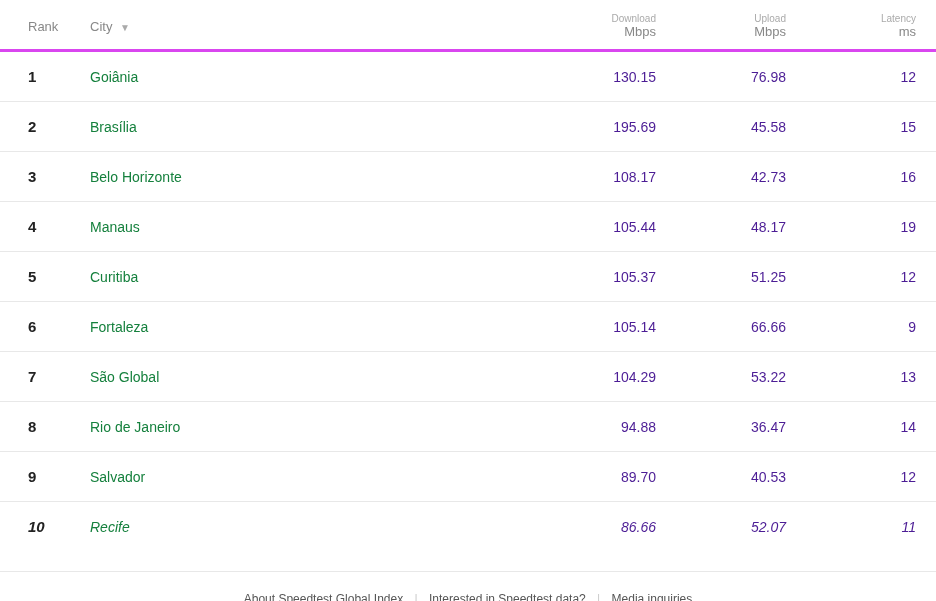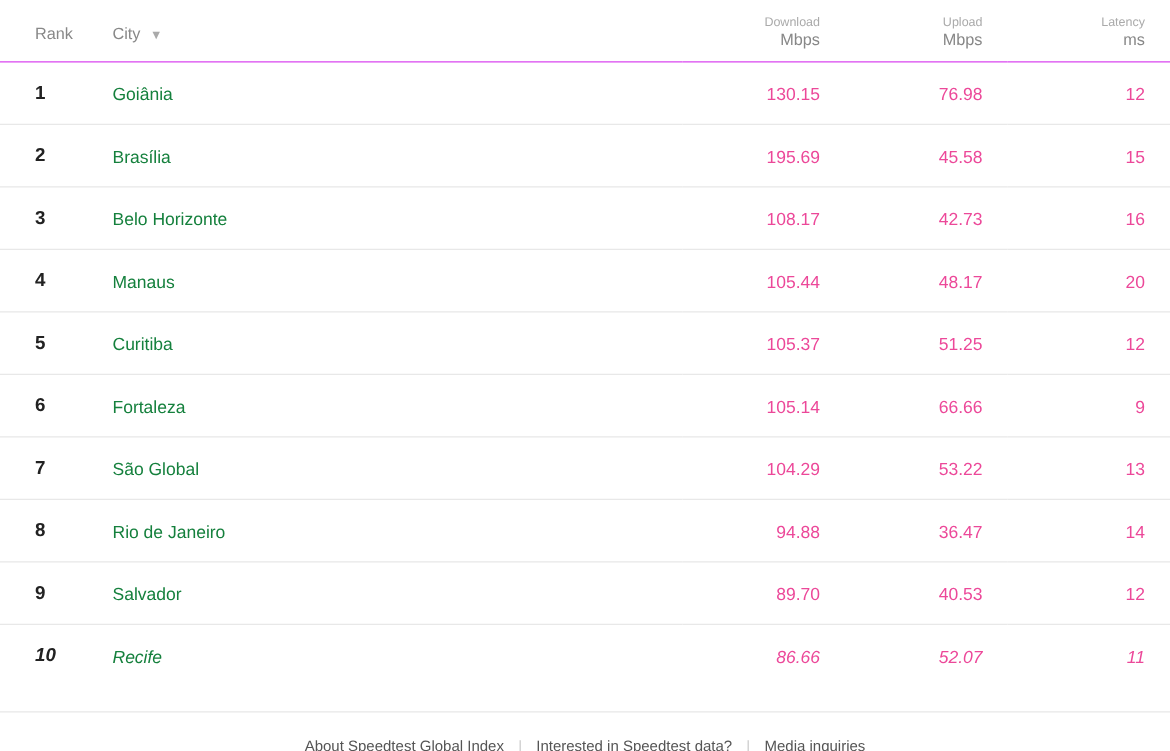--- a/index.html
+++ b/index.html
@@ -18,21 +18,21 @@
       min-height: 601px;
     }
 
     table {
       width: 100%;
       border-collapse: collapse;
       margin-bottom: 20px;
     }
 
     thead tr {
-      border-bottom: 1px solid #d946ef;
+      border-bottom: 3px solid #d946ef;
     }
 
     thead th {
       padding: 14px 10px 10px 10px;
       text-align: left;
       font-weight: 400;
       font-size: 13px;
       color: #888;
       white-space: nowrap;
     }
@@ -69,21 +69,21 @@
     }
 
     tbody td.city-cell {
       font-size: 14px;
       color: #15803d;
     }
 
     tbody td.num-cell {
       text-align: right;
       padding-right: 20px;
-      color: #ec4899;
+      color: #4c1d95;
       font-size: 14px;
     }
 
     .sort-indicator {
       display: inline-block;
       margin-left: 4px;
       font-size: 10px;
       color: #aaa;
     }
 
@@ -161,21 +161,21 @@
       <td class="city-cell">Belo Horizonte</td>
       <td class="num-cell">108.17</td>
       <td class="num-cell">42.73</td>
       <td class="num-cell">16</td>
     </tr>
         <tr>
       <td class="rank-cell">4</td>
       <td class="city-cell">Manaus</td>
       <td class="num-cell">105.44</td>
       <td class="num-cell">48.17</td>
-      <td class="num-cell">20</td>
+      <td class="num-cell">19</td>
     </tr>
         <tr>
       <td class="rank-cell">5</td>
       <td class="city-cell">Curitiba</td>
       <td class="num-cell">105.37</td>
       <td class="num-cell">51.25</td>
       <td class="num-cell">12</td>
     </tr>
         <tr>
       <td class="rank-cell">6</td>

